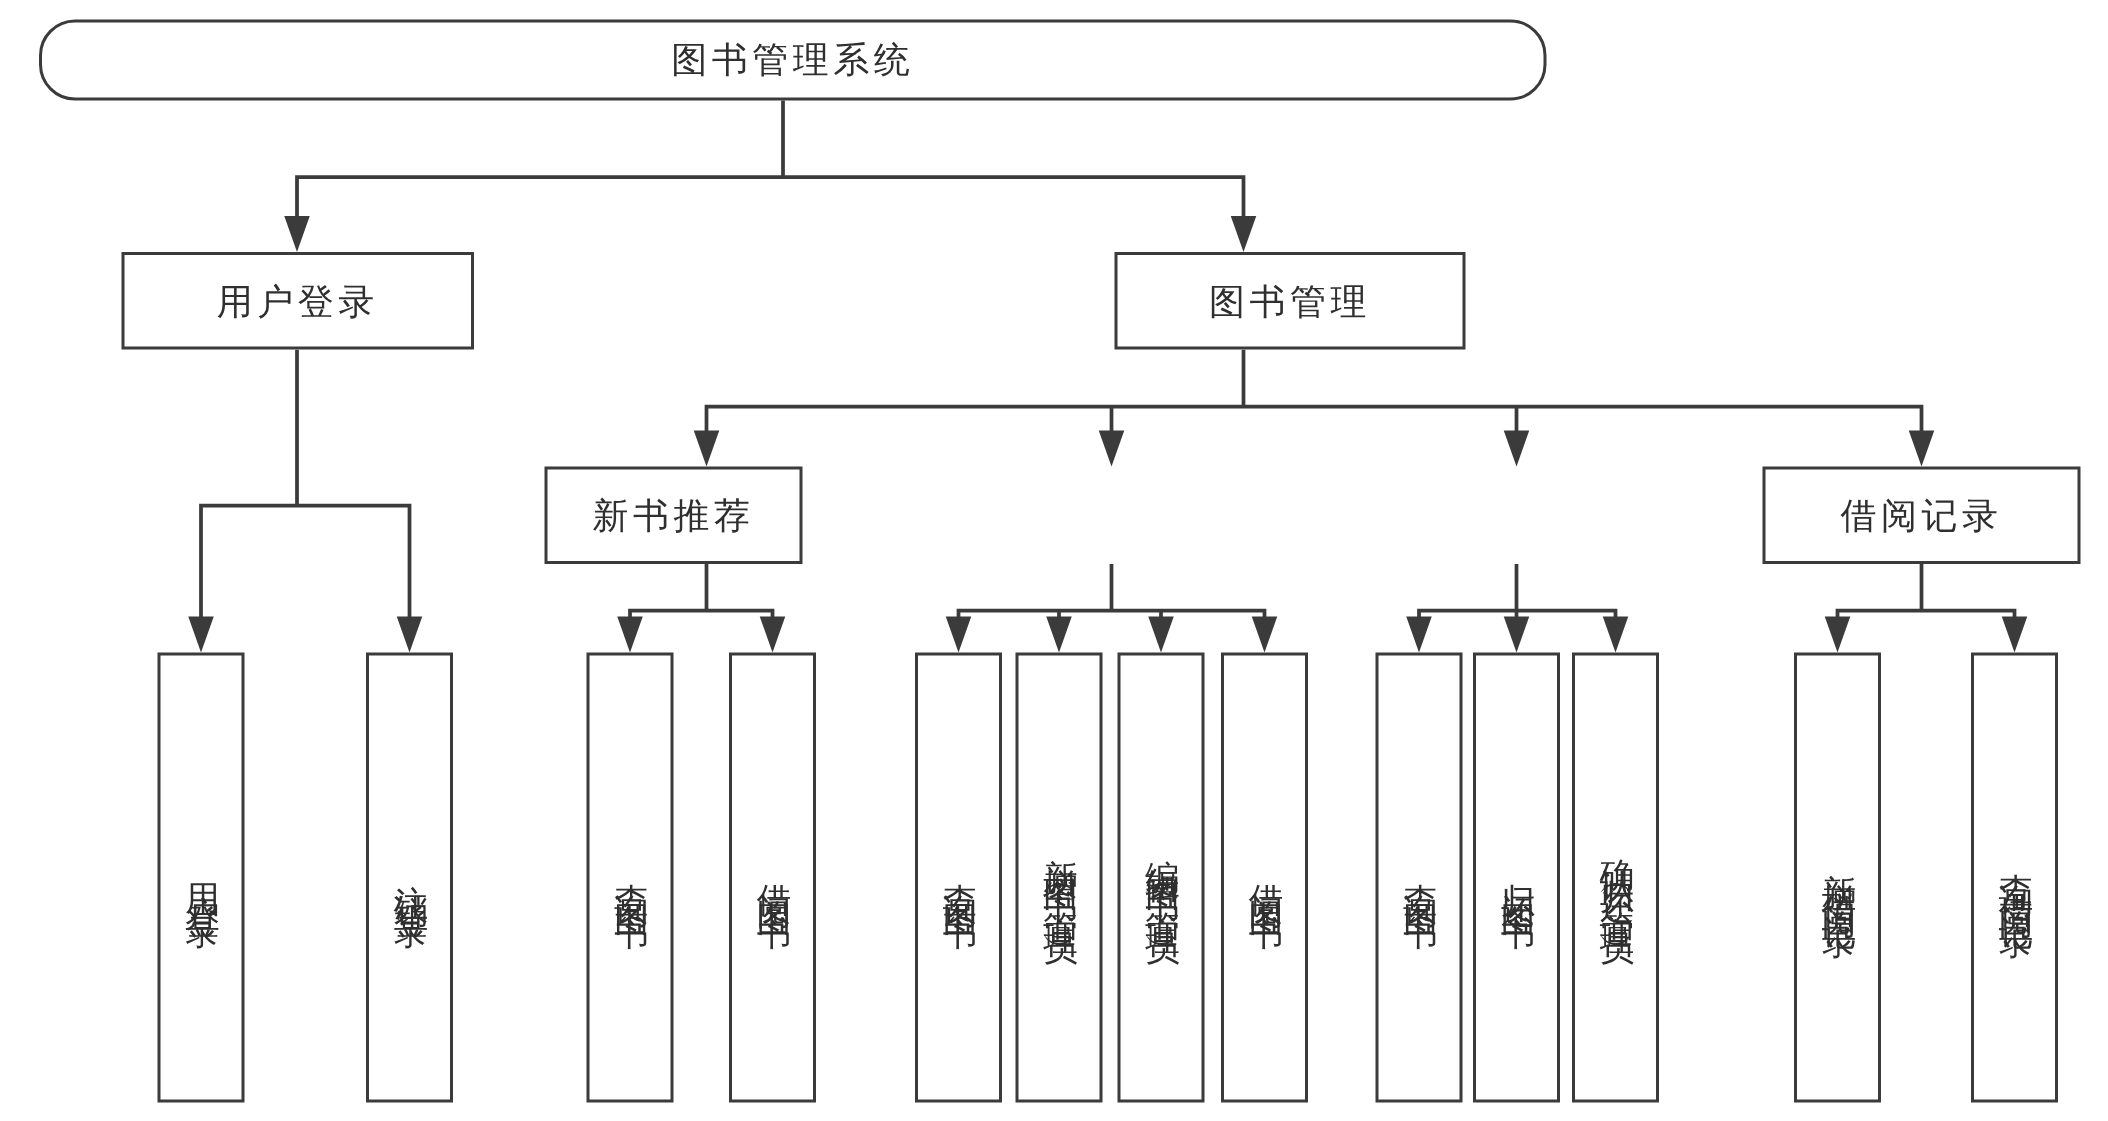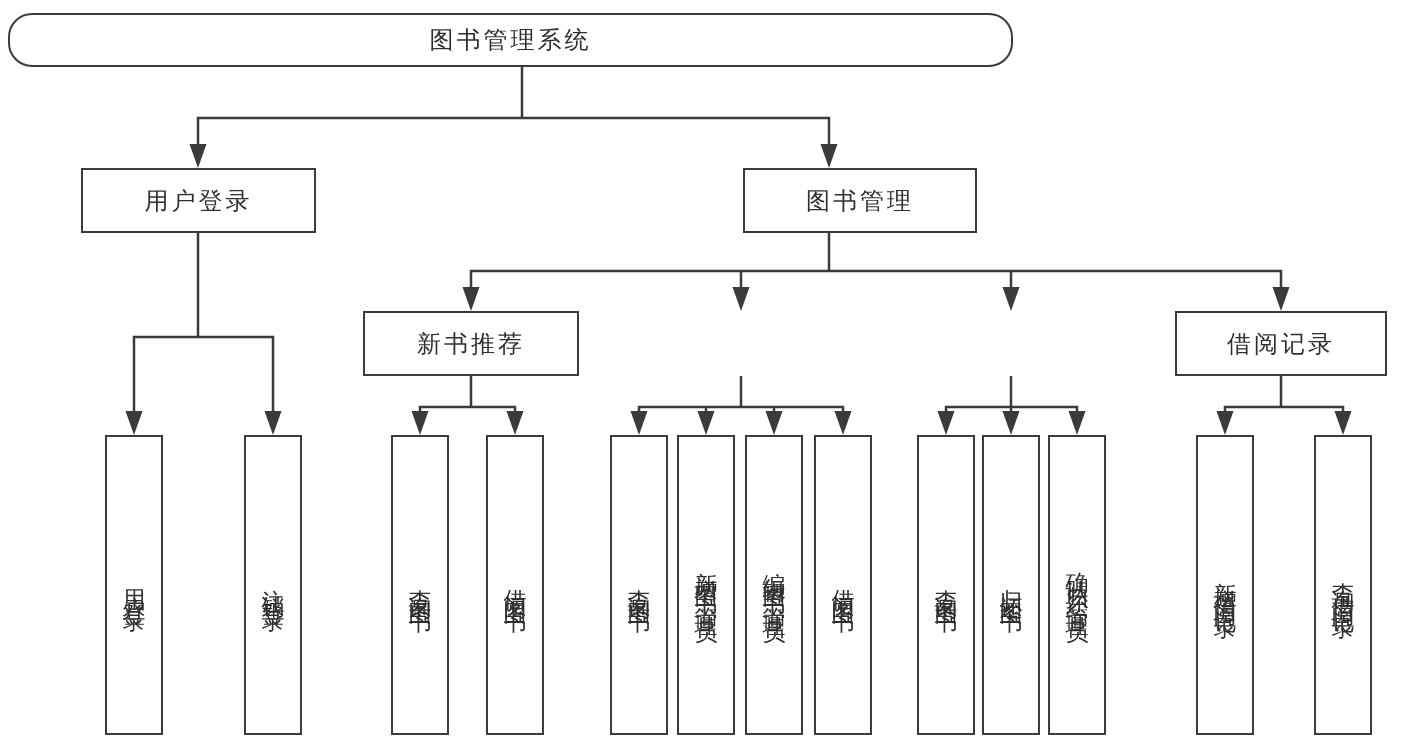--- a/index.html
+++ b/index.html
@@ -111,32 +111,32 @@
     <polygon points="946,435 937.5,411 954.5,411"></polygon>
     <polygon points="1011,435 1002.5,411 1019.5,411"></polygon>
     <polygon points="1077,435 1068.5,411 1085.5,411"></polygon>
 
     <path d="M1281 376 L1281 407"></path>
     <path d="M1225 416 L1225 407 L1343 407 L1343 416"></path>
     <polygon points="1225,435 1216.5,411 1233.5,411"></polygon>
     <polygon points="1343,435 1334.5,411 1351.5,411"></polygon>
   </svg>
 
-  <div class="node h-node" style="left:8px; top:13px; width:1005px; height:54px;border-radius:24px;">
+  <div class="node h-node" style="left:26px; top:13px; width:1005px; height:54px;border-radius:24px;">
     <span>图书管理系统</span>
   </div>
 
   <div class="node h-node" style="left:81px; top:168px; width:235px; height:65px;">
     <span>用户登录</span>
   </div>
   <div class="node h-node" style="left:743px; top:168px; width:234px; height:65px;">
     <span>图书管理</span>
   </div>
 
-  <div class="node h-node" style="left:363px; top:311px; width:216px; height:65px;">
+  <div class="node h-node" style="left:363px; top:311px; width:172px; height:65px;">
     <span>新书推荐</span>
   </div>
   <div class="node h-node" style="left:1175px; top:311px; width:212px; height:65px;">
     <span>借阅记录</span>
   </div>
 
   <div class="node v-node" style="left:105px; top:435px; width:58px; height:300px;">
     <span class="vtext">用户登录</span>
   </div>
   <div class="node v-node" style="left:244px; top:435px; width:58px; height:300px;">

